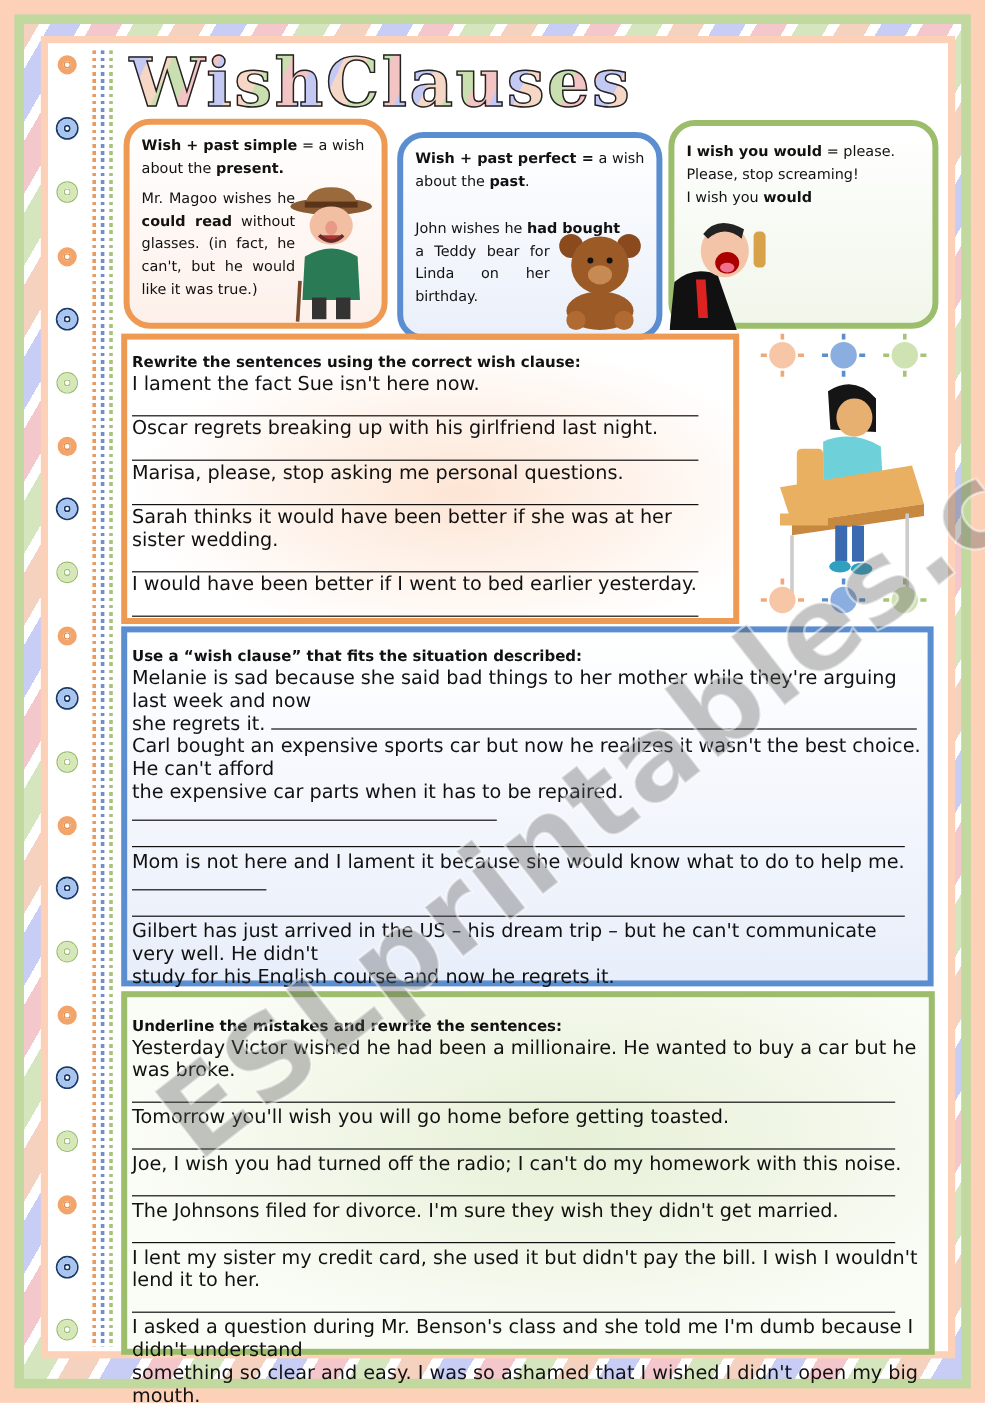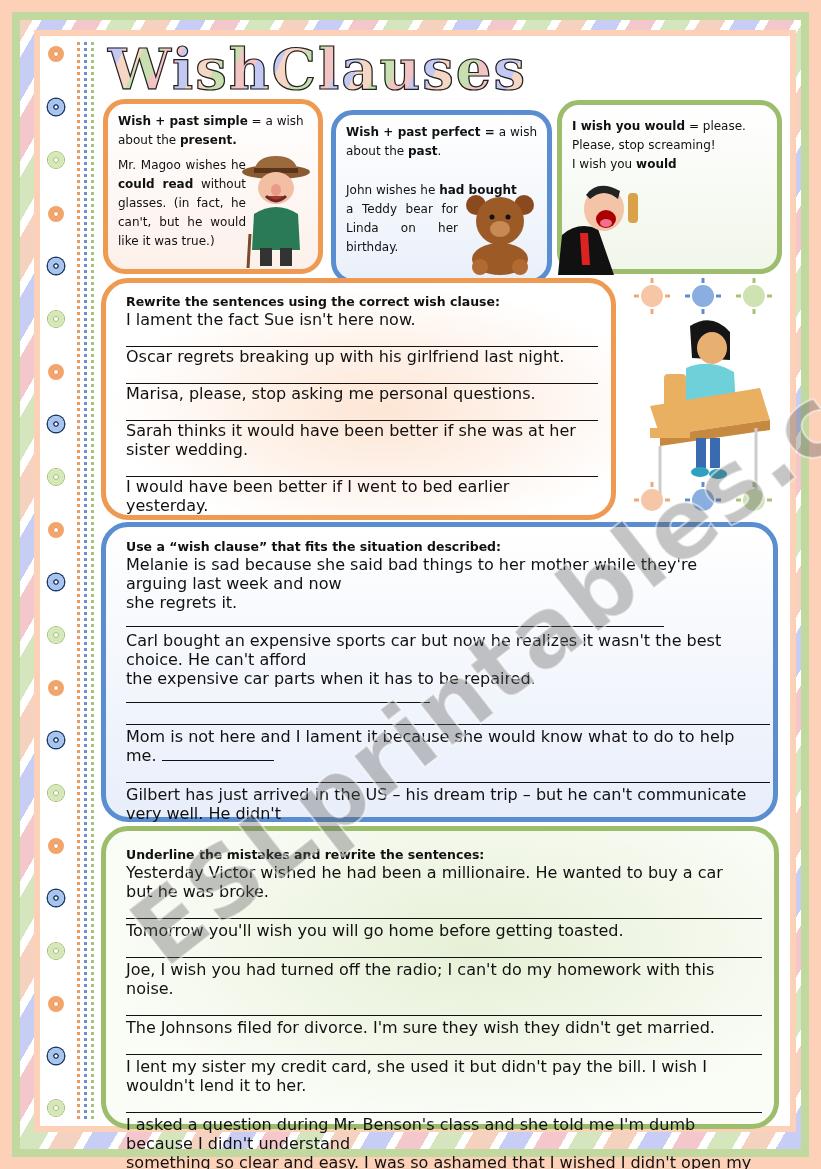--- a/index.html
+++ b/index.html
@@ -25,21 +25,21 @@
     -webkit-background-clip:text;background-clip:text;color:transparent;-webkit-text-stroke:1.2px #222;line-height:58px;}
 
   .box{position:absolute;box-sizing:border-box;font-size:12px;line-height:19px;}
   .box p{margin:0;}
   .b{font-weight:bold;}
   .rule-box{border-radius:22px;border-width:5px;border-style:solid;padding:8px 10px;}
   .rb1{left:103px;top:99px;width:220px;height:175px;border-color:#ef9a52;background:linear-gradient(#fff,#fdf0ea);}
   .rb2{left:331px;top:110px;width:221px;height:174px;border-color:#5b8ed0;background:linear-gradient(#fff,#eaf0fa);}
   .rb3{left:557px;top:100px;width:225px;height:174px;border-color:#9cbe6c;background:linear-gradient(#fff,#f1f6ea);}
 
-  .ex{position:absolute;box-sizing:border-box;border-width:5px;border-style:solid;padding:6px 20px;font-size:12.5px;border-radius:27px;}
+  .ex{position:absolute;box-sizing:border-box;border-width:5px;border-style:solid;padding:6px 4px;font-size:12.5px;}
   .ex1{left:101px;top:278px;width:515px;height:242px;border-color:#ef9a52;background:radial-gradient(ellipse at 55% 55%,#fde5d4,#fff 70%);}
   .ex2{left:101px;top:522px;width:677px;height:300px;border-color:#5b8ed0;background:linear-gradient(#ffffff,#e8eefa);}
   .ex3{left:101px;top:826px;width:678px;height:303px;border-color:#9cbe6c;background:radial-gradient(ellipse at 55% 40%,#e6f0d6,#fafcf6 70%);}
   .ex-title{font-weight:bold;font-size:12.5px;line-height:16px;}
   .q{line-height:19px;font-size:16px;}
   .line{border-bottom:1.2px solid #111;height:17px;}
   .blank{display:inline-block;border-bottom:1.2px solid #111;height:12px;vertical-align:baseline;}
 
   .pic{position:absolute;}
   .watermark{position:absolute;left:80px;top:560px;font-family:"DejaVu Sans",sans-serif;font-weight:bold;font-size:96px;color:rgba(90,90,90,0.35);transform:rotate(-38deg);transform-origin:left top;white-space:nowrap;letter-spacing:2px;-webkit-text-stroke:2px rgba(255,255,255,0.5);pointer-events:none;}

